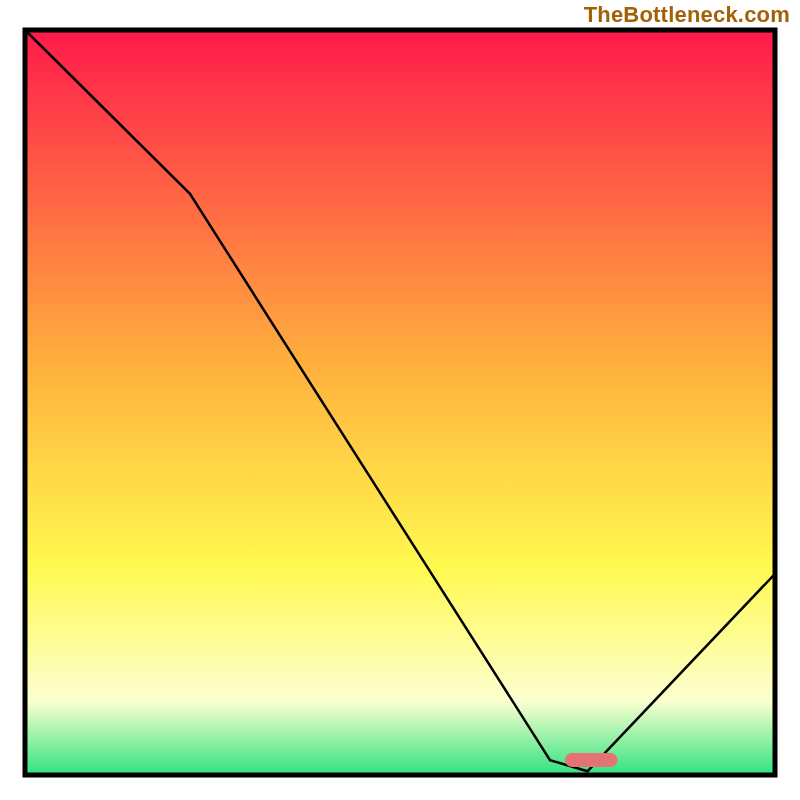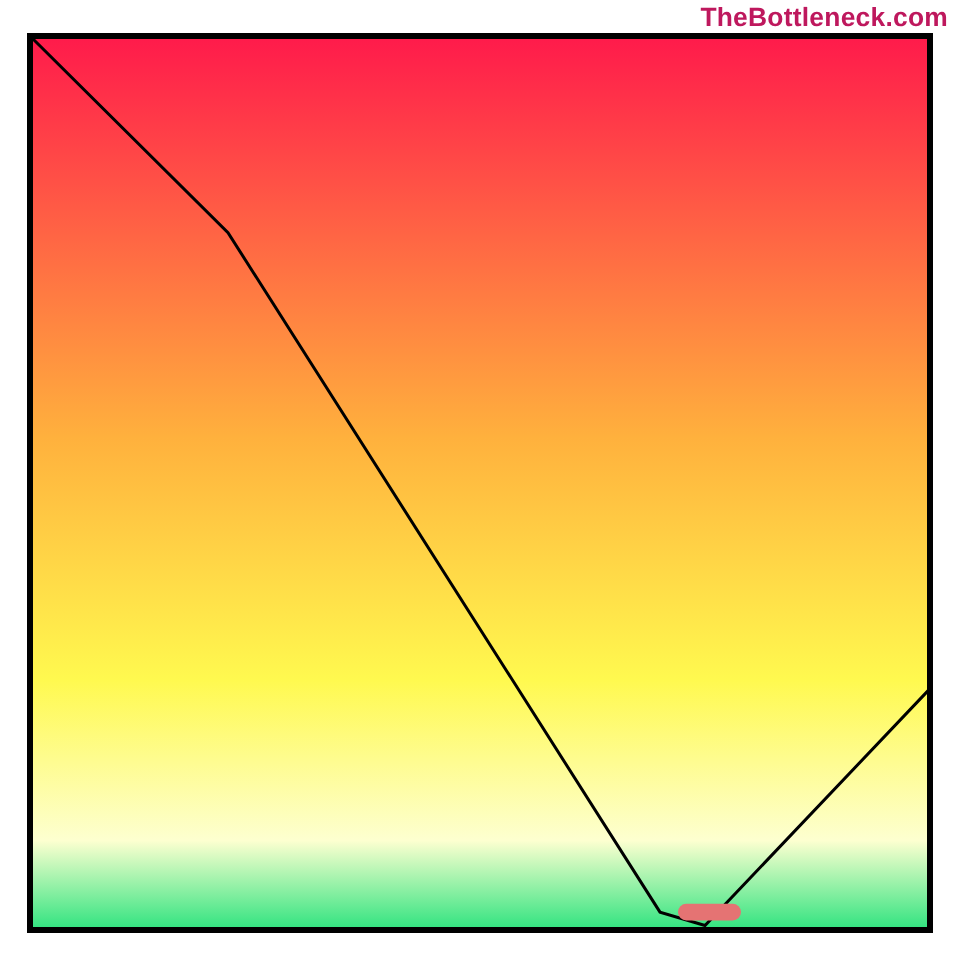--- a/index.html
+++ b/index.html
@@ -14,21 +14,21 @@
     position: relative;
     width: 800px;
     height: 800px;
   }
   .watermark {
     position: absolute;
     top: 2px;
     right: 10px;
     font-size: 22px;
     font-weight: bold;
-    color: #be185d;
+    color: #a16207;
     letter-spacing: 0.2px;
     z-index: 10;
   }
   svg.chart {
     position: absolute;
     left: 0;
     top: 0;
   }
 </style>
 </head>

